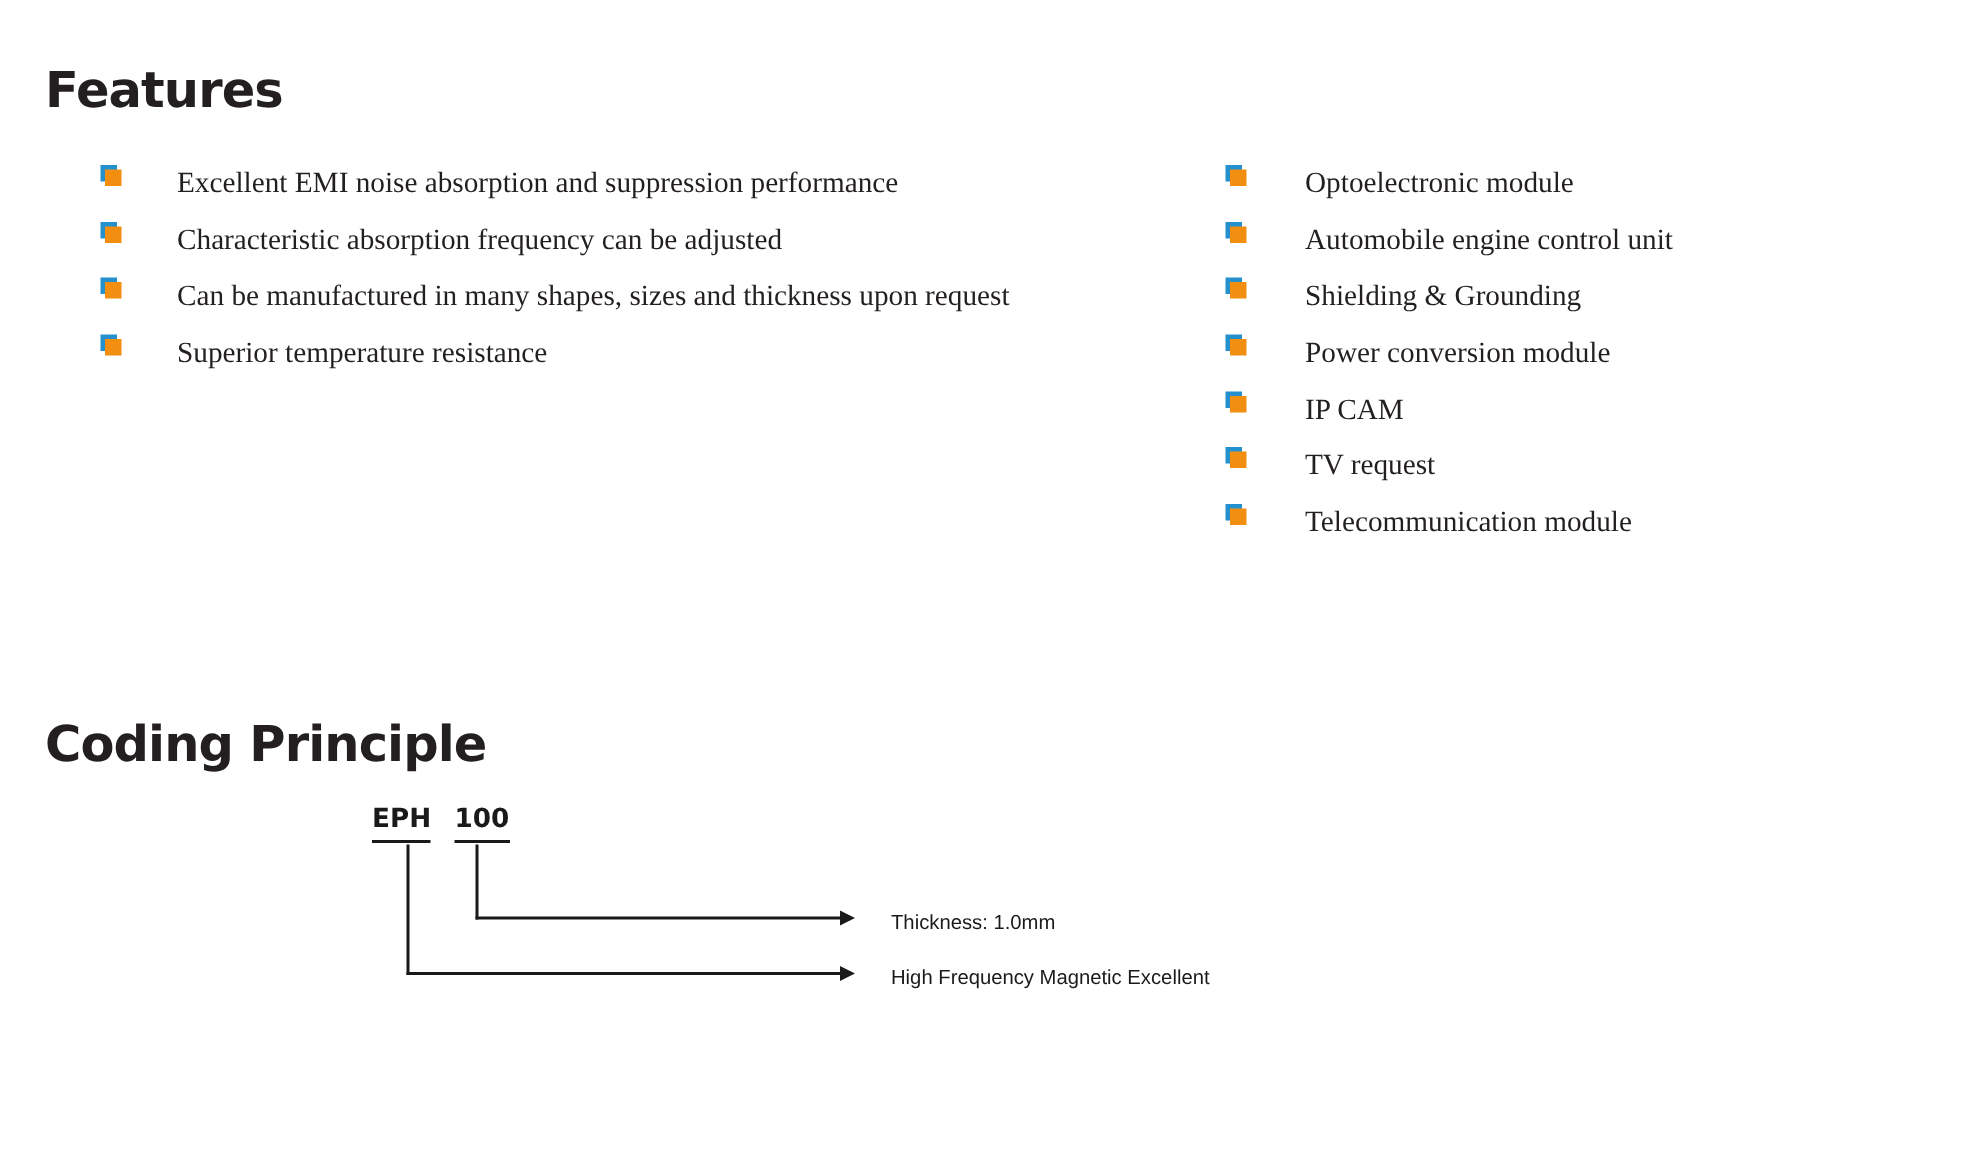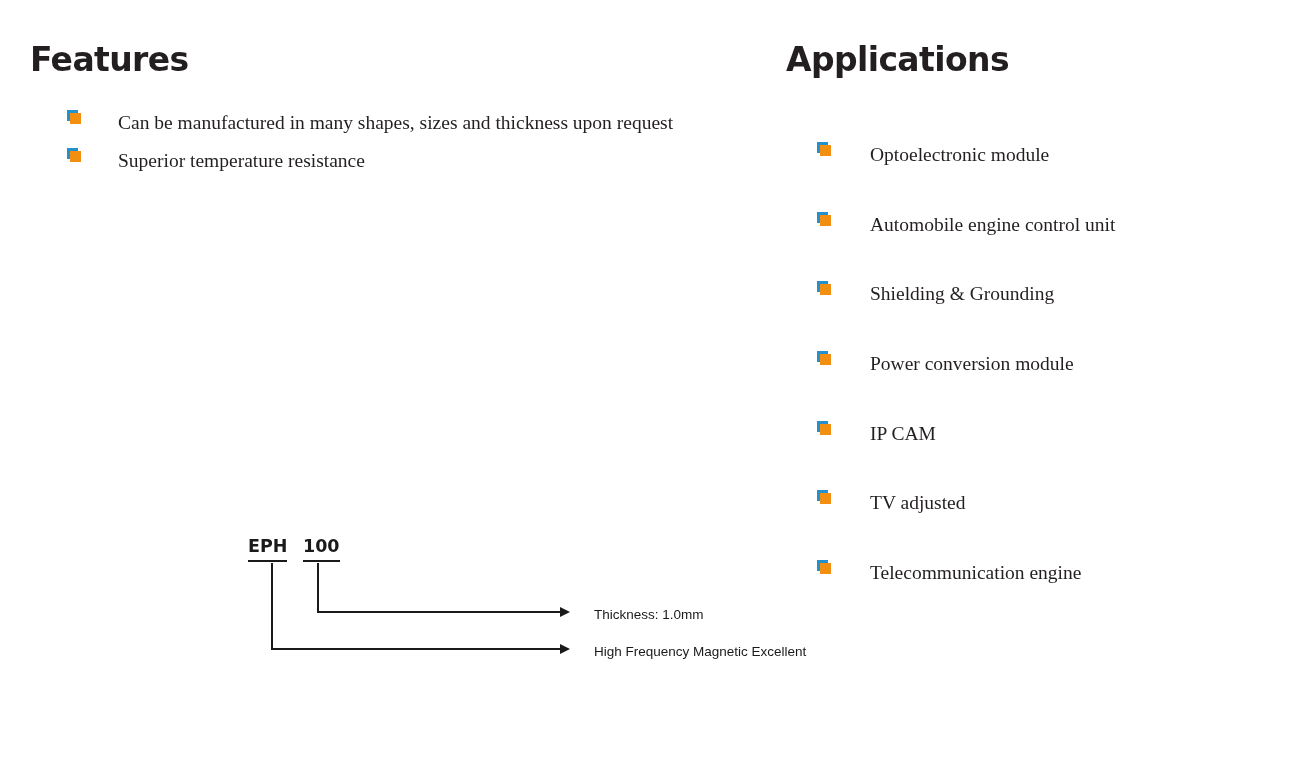--- a/index.html
+++ b/index.html
@@ -51,21 +51,20 @@
 
   .bullet-item {
     position: relative;
     display: block;
     font-size: 19.5px;
     line-height: 1.93;
     color: #231f20;
   }
   #applications-list .bullet-item {
     line-height: 1.93;
-    margin-top: 32px;
   }
 
   
   .bullet-marker {
     position: absolute;
     left: 0;
     top: 9px;
     width: 11px;
     height: 11px;
     background: #f28f10;
@@ -136,29 +135,36 @@
 </head>
 <body>
 
 <div class="page">
 
   <h2 class="section-heading" id="features-heading">Features</h2>
 
   <ul class="bullet-list" id="features-list">
     <li class="bullet-item">
       <span class="bullet-marker"></span>
+      <span class="bullet-text">Excellent EMI noise absorption and suppression performance</span>
+    </li>
+    <li class="bullet-item">
+      <span class="bullet-marker"></span>
+      <span class="bullet-text">Characteristic absorption frequency can be adjusted</span>
+    </li>
+    <li class="bullet-item">
+      <span class="bullet-marker"></span>
       <span class="bullet-text">Can be manufactured in many shapes, sizes and thickness upon request</span>
     </li>
     <li class="bullet-item">
       <span class="bullet-marker"></span>
       <span class="bullet-text">Superior temperature resistance</span>
     </li>
   </ul>
 
-  <h2 class="section-heading" id="applications-heading">Applications</h2>
 
   <ul class="bullet-list" id="applications-list">
     <li class="bullet-item">
       <span class="bullet-marker"></span>
       <span class="bullet-text">Optoelectronic module</span>
     </li>
     <li class="bullet-item">
       <span class="bullet-marker"></span>
       <span class="bullet-text">Automobile engine control unit</span>
     </li>
@@ -169,28 +175,29 @@
     <li class="bullet-item">
       <span class="bullet-marker"></span>
       <span class="bullet-text">Power conversion module</span>
     </li>
     <li class="bullet-item">
       <span class="bullet-marker"></span>
       <span class="bullet-text">IP CAM</span>
     </li>
     <li class="bullet-item">
       <span class="bullet-marker"></span>
-      <span class="bullet-text">TV adjusted</span>
-    </li>
-    <li class="bullet-item">
-      <span class="bullet-marker"></span>
-      <span class="bullet-text">Telecommunication engine</span>
+      <span class="bullet-text">TV request</span>
+    </li>
+    <li class="bullet-item">
+      <span class="bullet-marker"></span>
+      <span class="bullet-text">Telecommunication module</span>
     </li>
   </ul>
 
+  <h2 class="section-heading" id="coding-heading">Coding Principle</h2>
 
   <div id="coding-diagram">
 
     <span class="code-token" id="code-token-prefix">EPH</span>
 
     <span class="code-token" id="code-token-thickness">100</span>
 
     <span class="stem" style="left:317px; top:133px; height:50px;"></span>
     <span class="run" style="left:317px; top:181px; width:245px;"></span>
     <span class="arrow-head" style="left:560px; top:177px;"></span>

